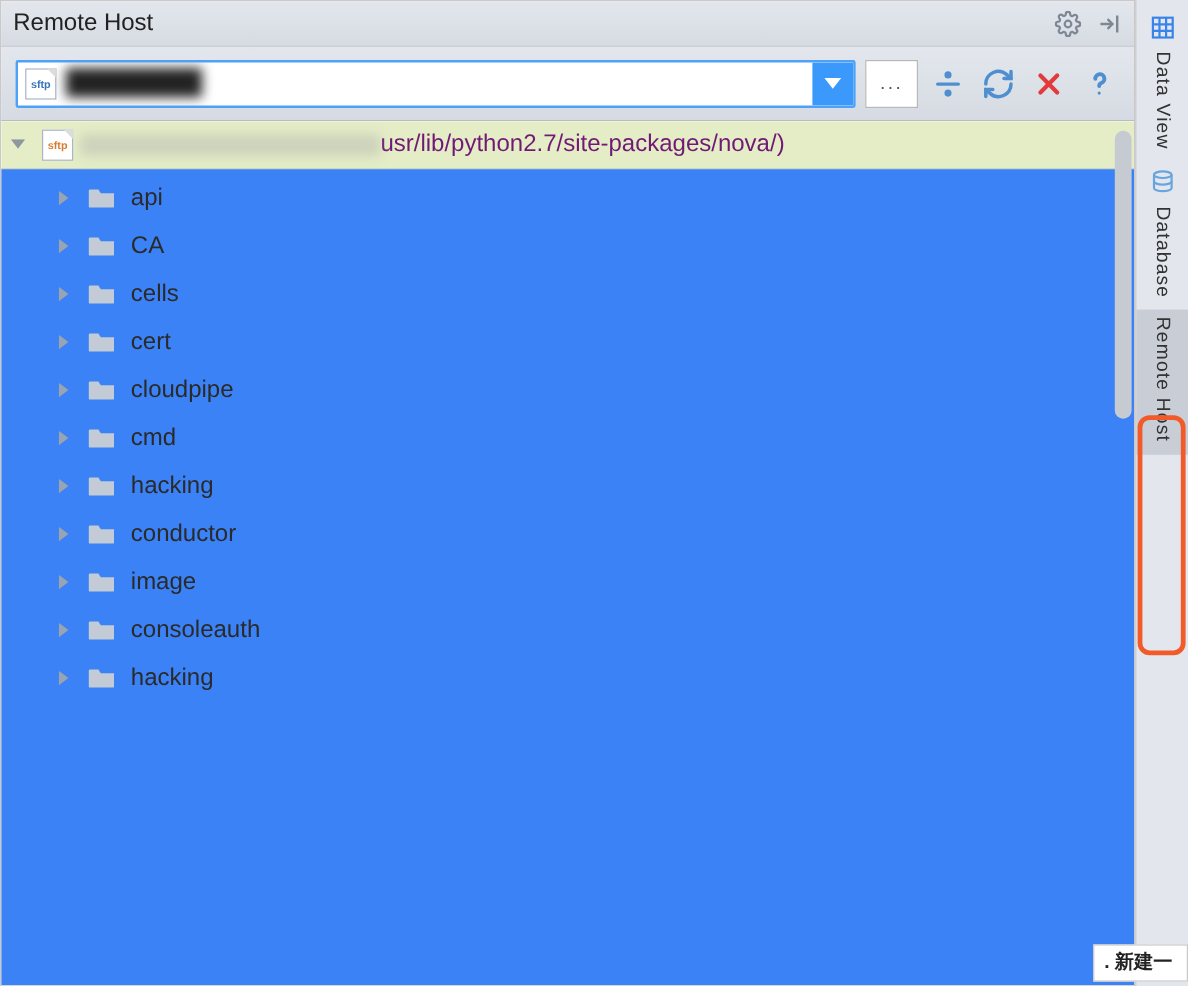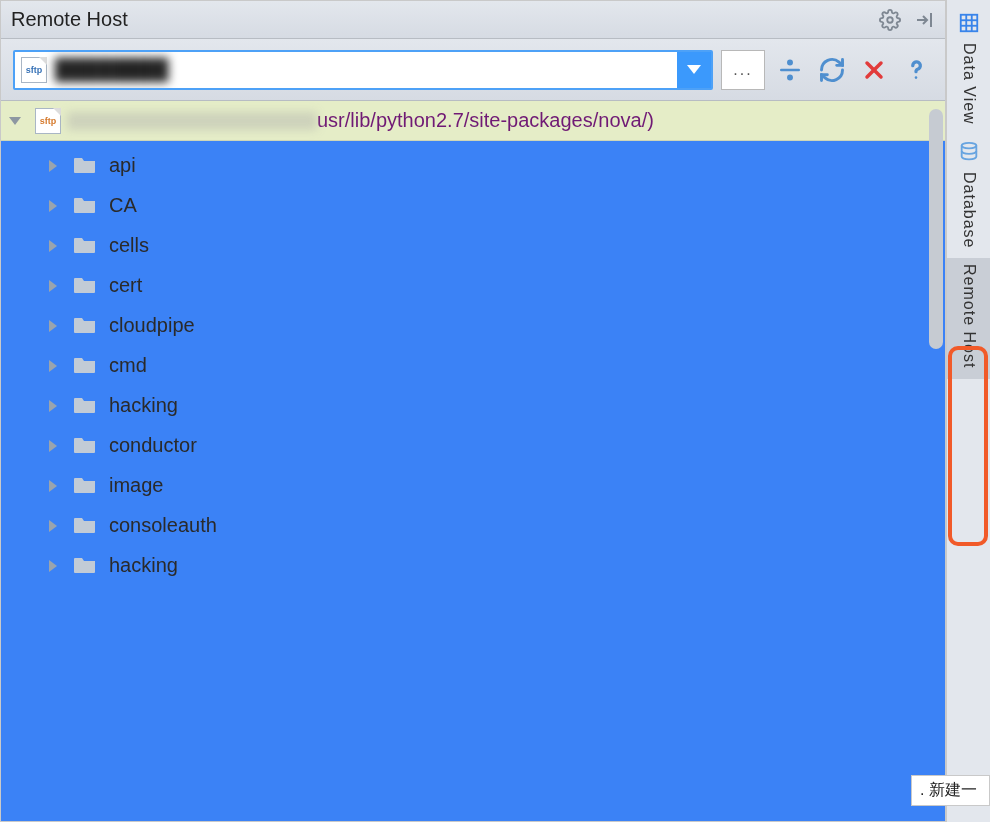--- a/index.html
+++ b/index.html
@@ -178,25 +178,26 @@
     top: 346px;
     right: 2px;
     width: 40px;
     height: 200px;
     border: 4px solid #f15a29;
     border-radius: 10px;
     pointer-events: none;
   }
   .bottom-snippet {
     position: absolute;
-    bottom: 16px; right: 0;
+    bottom: 4px; right: 0;
     background: #fff;
     border: 1px solid #c9c9c9;
     padding: 4px 12px 4px 8px;
     font-size: 16px;
+    font-weight: bold;
   }
 </style>
 </head>
 <body>
 
 <div class="main-panel">
   <div class="panel-header">
     <span class="panel-title">Remote Host</span>
     <div class="header-icons">
       <span class="gear-icon">

